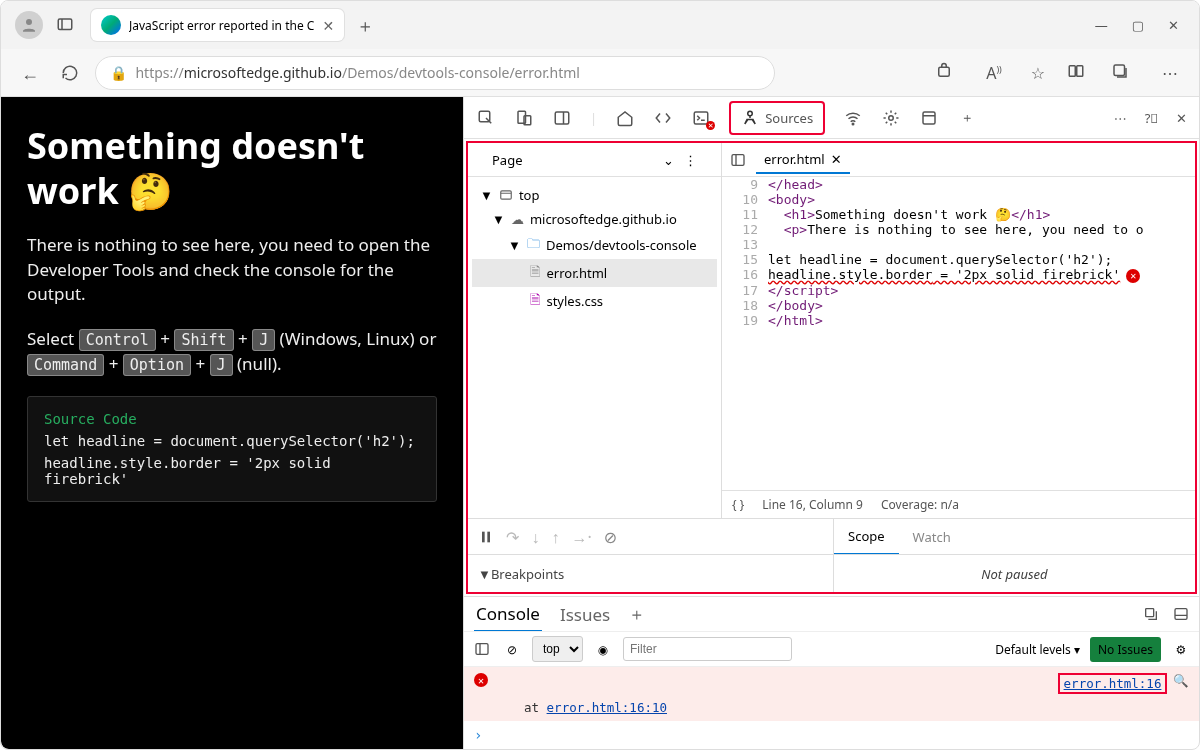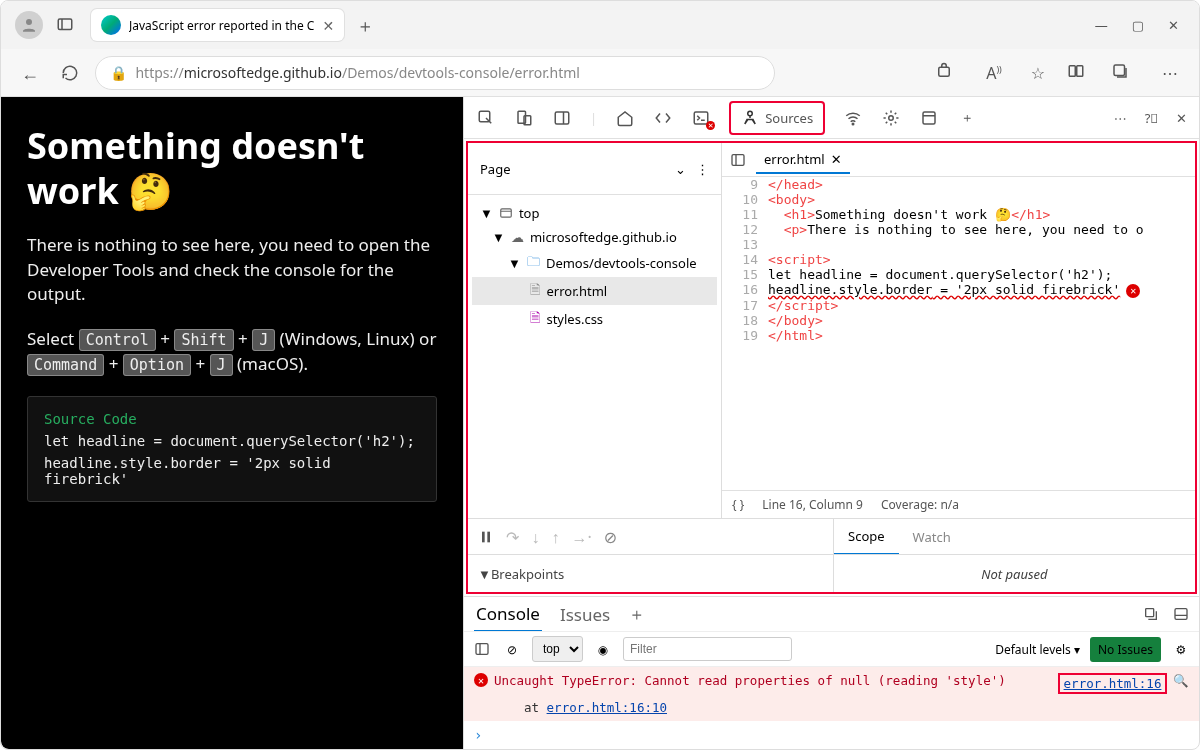--- a/index.html
+++ b/index.html
@@ -40,36 +40,36 @@
 .devtools { flex:1; display:flex; flex-direction:column; border-left:1px solid #ddd; min-width:0; }
 .dt-toolbar { height:42px; display:flex; align-items:center; gap:18px; padding:0 12px; border-bottom:1px solid #e0e0e0; color:#555; }
 .dt-toolbar .tab { all:unset; display:flex; align-items:center; gap:6px; padding:6px 10px; cursor:pointer; }
 .dt-toolbar .src { border:2px solid #e03; border-radius:4px; }
 .dt-toolbar .right { margin-left:auto; display:flex; align-items:center; gap:18px; }
 .icon { display:inline-flex; width:20px; height:20px; align-items:center; justify-content:center; }
 
 .sources-panel { flex:1; display:flex; flex-direction:column; border:2px solid #e03; margin:2px; min-height:0; }
 .sp-top { display:flex; flex:1; min-height:0; }
 .sp-left { width:254px; display:flex; flex-direction:column; border-right:1px solid #ddd; }
-.sp-left-head { display:flex; align-items:center; height:52px; border-bottom:1px solid #e0e0e0; padding:0 12px; font-size:13px; }
+.sp-left-head { display:flex; align-items:center; height:34px; border-bottom:1px solid #e0e0e0; padding:0 24px; font-size:13px; }
 .sp-left-head .chev { margin-left:auto; }
 .tree { padding:6px 4px; font-size:13px; }
 .tree div { padding:3px 2px 3px 8px; display:flex; align-items:center; gap:6px; white-space:nowrap; }
 .tree .sel { background:#e8e8e8; }
 .tree .ind1 { padding-left:20px; } .tree .ind2 { padding-left:36px; } .tree .ind3 { padding-left:58px; }
 .fileico { color:#888; } .folderico{ color:#2a88d8; } .cloudico{ color:#666; }
 
 .sp-right { flex:1; display:flex; flex-direction:column; min-width:0; }
 .filetabs { height:34px; display:flex; align-items:center; border-bottom:1px solid #e0e0e0; padding:0 6px; gap:8px; }
 .filetabs .ft { padding:4px 8px; border-bottom:2px solid #0078d4; display:flex; gap:6px; }
 .codearea { flex:1; overflow:auto; font-family:Consolas,monospace; font-size:13px; position:relative; }
 .codeline { display:flex; }
 .gut { width:46px; text-align:right; color:#aaa; padding-right:10px; }
 .cl { white-space:pre; }
-.tag{color:#ef4444;} .txt{color:#000;}
+.tag{color:#701a75;} .txt{color:#000;}
 .errmark { width:14px; height:14px; background:#d00; color:#fff; border-radius:50%; display:inline-flex; align-items:center; justify-content:center; font-size:10px; margin-left:6px; }
 .wavy { text-decoration: underline wavy #d00; }
 .statusline { height:28px; border-top:1px solid #e0e0e0; display:flex; align-items:center; padding:0 10px; font-size:12px; color:#555; gap:18px; }
 
 .debugrow { height:36px; display:flex; border-top:1px solid #ddd; }
 .debugleft { width:366px; border-right:1px solid #ddd; display:flex; align-items:center; gap:12px; padding:0 10px; color:#888; font-size:16px; }
 .debugright { flex:1; display:flex; align-items:center; }
 .scopetab { padding:8px 14px; border-bottom:2px solid #0078d4; font-size:13px; }
 .watchtab { padding:8px 14px; color:#888; font-size:13px; }
 
@@ -160,21 +160,21 @@
       <span>⋯</span>
     </div>
   </div>
 
   <div class="main">
 
     <div class="page">
       <h1>Something doesn't work 🤔</h1>
       <p>There is nothing to see here, you need to open the Developer Tools and check the console for the output.</p>
       <p>
-        <span>Select </span><span class="kbd">Control</span> + <span class="kbd">Shift</span> + <span class="kbd">J</span><span> (Windows, Linux) or </span><span class="kbd">Command</span> + <span class="kbd">Option</span> + <span class="kbd">J</span><span> (macOS).</span>
+        <span>Select </span><span class="kbd">Control</span> + <span class="kbd">Shift</span> + <span class="kbd">J</span><span> (Windows, Linux) or </span><span class="kbd">Command</span> + <span class="kbd">Option</span> + <span class="kbd">J</span><span> (null).</span>
       </p>
       <div class="codebox">
         <span class="t">Source Code</span>
         <span class="c">let headline = document.querySelector('h2');</span>
         <span class="c">headline.style.border = '2px solid firebrick'</span>
       </div>
     </div>
 
     <div class="devtools">
 
@@ -315,24 +315,20 @@
                   <span class="cl"><span class="tag">  &lt;h1&gt;</span><span class="txt">Something doesn't work 🤔</span><span class="tag">&lt;/h1&gt;</span></span>
                 </div>
               <div class="codeline">
                   <span class="gut">12</span>
                   <span class="cl"><span class="tag">  &lt;p&gt;</span><span class="txt">There is nothing to see here, you need to o</span></span>
                 </div>
               <div class="codeline">
                   <span class="gut">13</span>
                 </div>
               <div class="codeline">
-                  <span class="gut">14</span>
-                  <span class="cl"><span class="tag">&lt;script&gt;</span></span>
-                </div>
-              <div class="codeline">
                   <span class="gut">15</span>
                   <span class="cl"><span class="txt">let headline = document.querySelector('h2');</span></span>
                 </div>
               <div class="codeline">
                   <span class="gut">16</span>
                   <span class="cl"><span class="txt wavy">headline.style.border</span><span class="txt wavy"> = '2px solid firebrick'</span><span class="errmark">✕</span></span>
                 </div>
               <div class="codeline">
                   <span class="gut">17</span>
                   <span class="cl"><span class="tag">&lt;/script&gt;</span></span>
@@ -413,21 +409,20 @@
           <span class="icon">⊘</span>
           <select><option>top</option></select>
           <span class="icon">◉</span>
           <input type="text" style="flex: 0 0 140px;" placeholder="Filter">
           <span style="margin-left:auto"><span>Default levels</span> ▾</span>
           <span class="noissues">No Issues</span>
           <span class="icon">⚙</span>
         </div>
         <div class="errline">
           <span class="badge">✕</span>
-          <span>Uncaught TypeError: Cannot read properties of null (reading 'style')</span>
           <span class="srcloc"><span class="link">error.html:16</span></span>
           <span style="margin-left:6px;color:#2a88d8">🔍</span>
         </div>
         <div class="errat">
           <span>at </span><span class="link" style="color:#0645ad;text-decoration:underline">error.html:16:10</span>
         </div>
         <div class="prompt">›</div>
       </div>
 
     </div>

